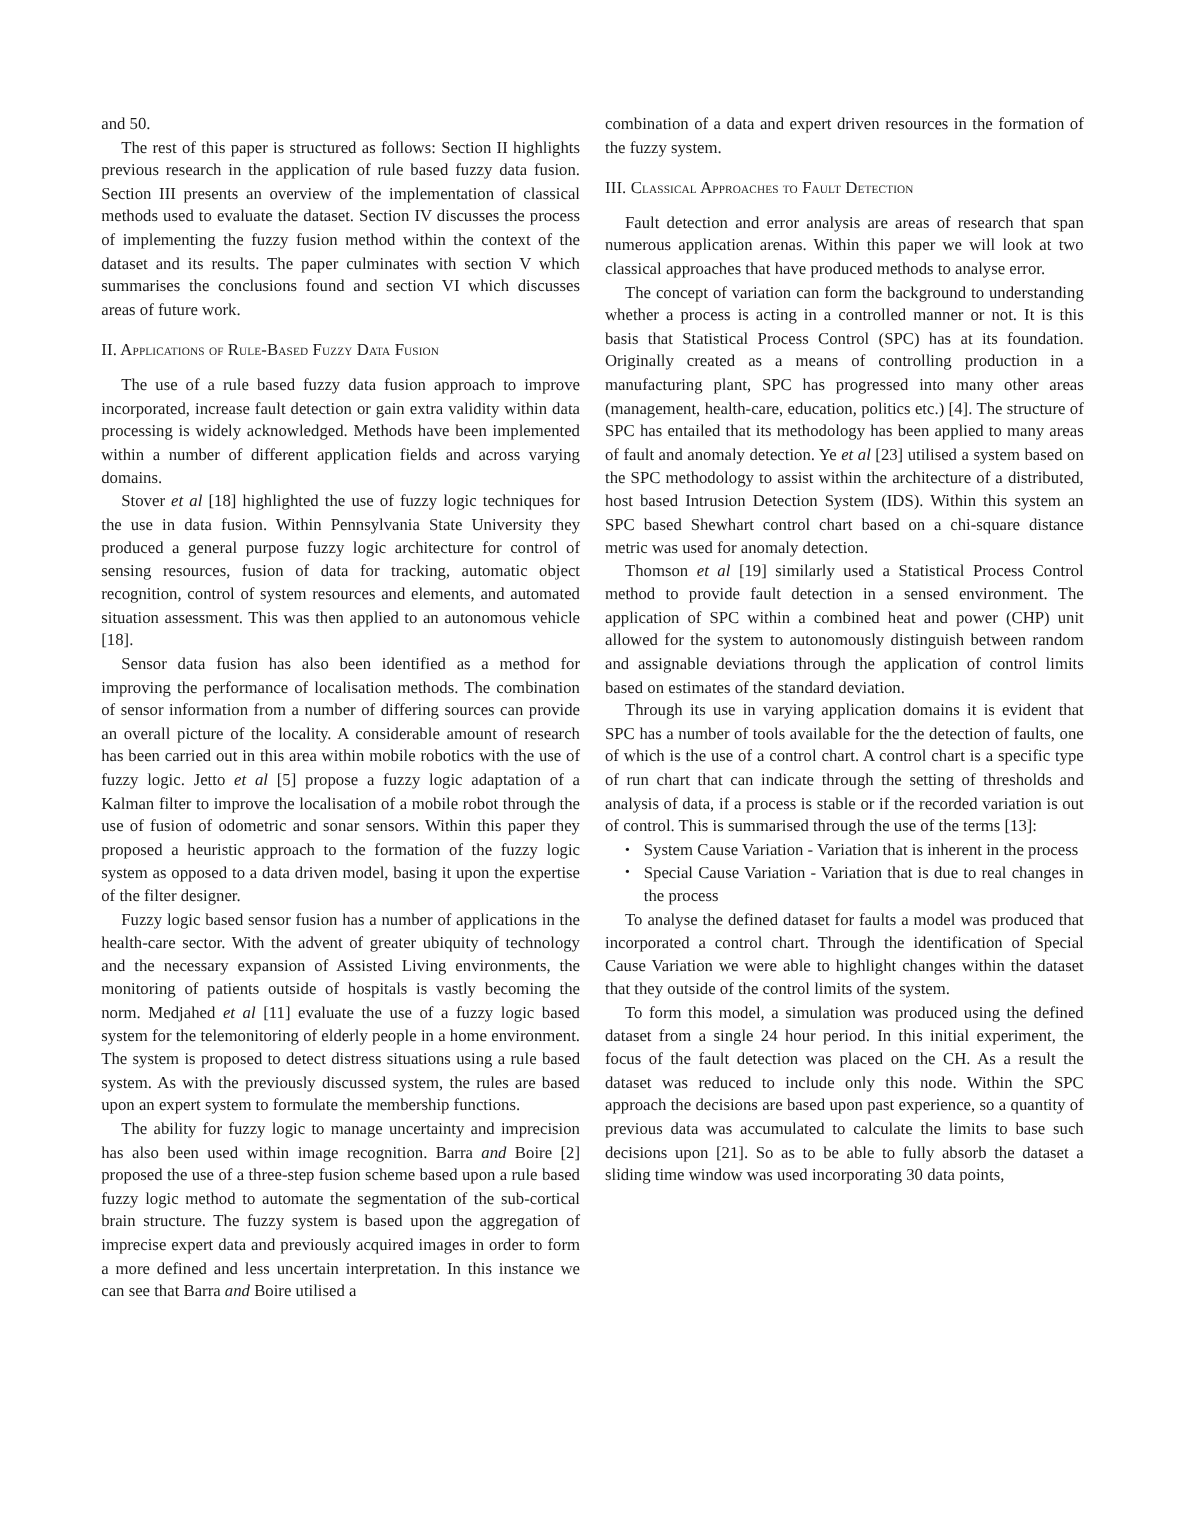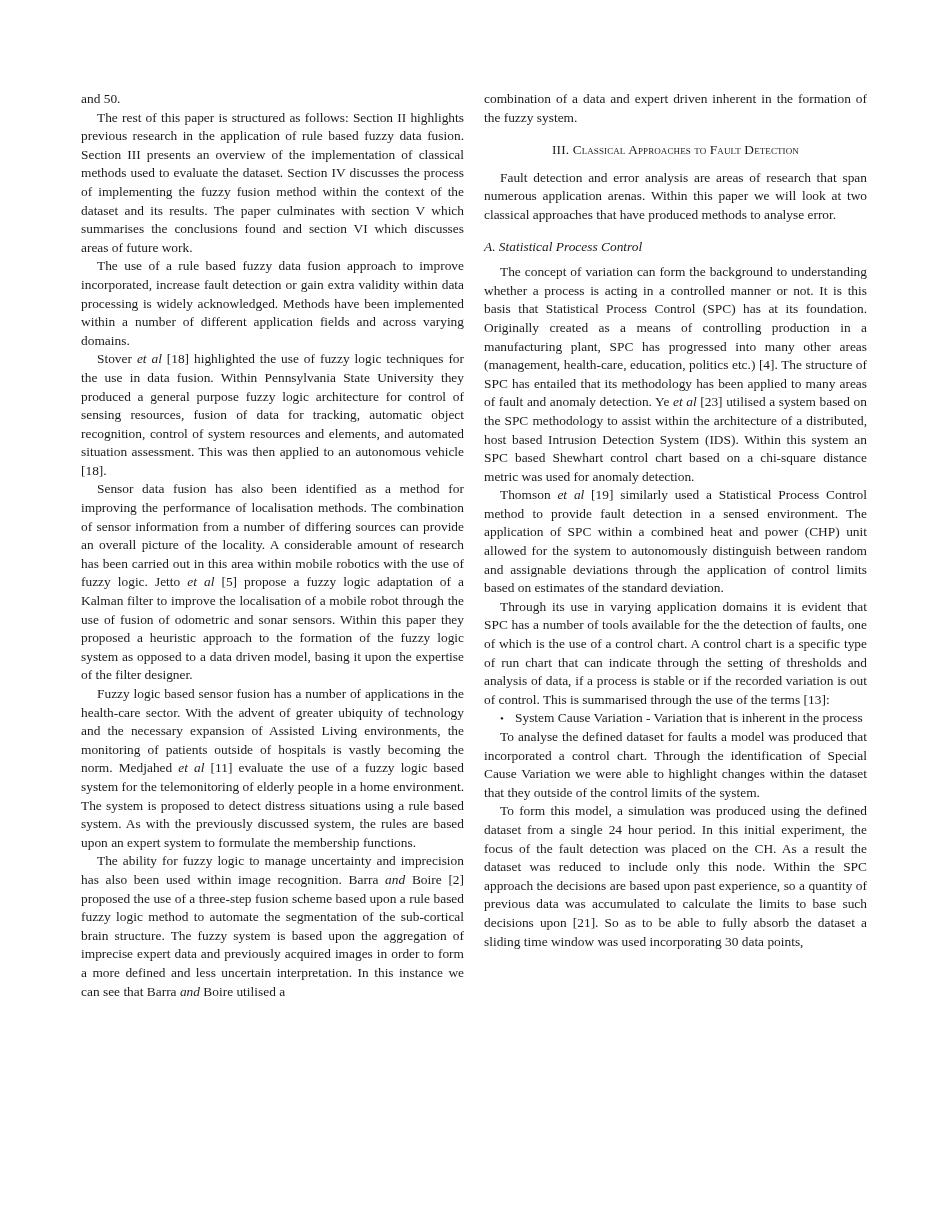--- a/index.html
+++ b/index.html
@@ -10,58 +10,59 @@
   }
   .col {
     position: absolute; top: 90px; width: 383px;
     font-size: 13.4px; line-height: 18.6px;
   }
   .col.left { left: 81px; }
   .col.right { left: 484px; }
   p { margin: 0; text-align: justify; hyphens: auto; }
   p.indent { text-indent: 16px; }
   .sec-head {
-    text-align: center; font-size: 13.4px; margin: 14px 0 9px 0;
+    font-size: 13.4px; margin: 14px 0 9px 0;
     font-variant: small-caps; letter-spacing: 0.1px; white-space: nowrap;
   }
   .sub-head { font-style: italic; margin: 13px 0 7px 0; }
   i { }
   ul { margin: 0; padding: 0 0 0 31px; list-style: none; }
   ul li { position: relative; text-align: justify; }
   ul li::before {
     content: "\2022"; position: absolute; left: -15px; top: 0; font-size: 11px;
   }
 </style>
 </head>
 <body>
 
 <div class="col left">
   <p>and 50.</p>
   <p class="indent">The rest of this paper is structured as follows: Section II highlights previous research in the application of rule based fuzzy data fusion. Section III presents an overview of the implementation of classical methods used to evaluate the dataset. Section IV discusses the process of implementing the fuzzy fusion method within the context of the dataset and its results. The paper culminates with section V which summarises the conclusions found and section VI which discusses areas of future work.</p>
 
+  <div class="sec-head">II. Applications of Rule-Based Fuzzy Data Fusion</div>
 
   <p class="indent">The use of a rule based fuzzy data fusion approach to improve incorporated, increase fault detection or gain extra validity within data processing is widely acknowledged. Methods have been implemented within a number of different application fields and across varying domains.</p>
   <p class="indent"><span>Stover </span><i>et al</i><span> [18] highlighted the use of fuzzy logic techniques for the use in data fusion. Within Pennsylvania State University they produced a general purpose fuzzy logic architecture for control of sensing resources, fusion of data for tracking, automatic object recognition, control of system resources and elements, and automated situation assessment. This was then applied to an autonomous vehicle [18].</span></p>
   <p class="indent"><span>Sensor data fusion has also been identified as a method for improving the performance of localisation methods. The combination of sensor information from a number of differing sources can provide an overall picture of the locality. A considerable amount of research has been carried out in this area within mobile robotics with the use of fuzzy logic. Jetto </span><i>et al</i><span> [5] propose a fuzzy logic adaptation of a Kalman filter to improve the localisation of a mobile robot through the use of fusion of odometric and sonar sensors. Within this paper they proposed a heuristic approach to the formation of the fuzzy logic system as opposed to a data driven model, basing it upon the expertise of the filter designer.</span></p>
   <p class="indent"><span>Fuzzy logic based sensor fusion has a number of applications in the health-care sector. With the advent of greater ubiquity of technology and the necessary expansion of Assisted Living environments, the monitoring of patients outside of hospitals is vastly becoming the norm. Medjahed </span><i>et al</i><span> [11] evaluate the use of a fuzzy logic based system for the telemonitoring of elderly people in a home environment. The system is proposed to detect distress situations using a rule based system. As with the previously discussed system, the rules are based upon an expert system to formulate the membership functions.</span></p>
   <p class="indent"><span>The ability for fuzzy logic to manage uncertainty and imprecision has also been used within image recognition. Barra </span><i>and</i><span> Boire [2] proposed the use of a three-step fusion scheme based upon a rule based fuzzy logic method to automate the segmentation of the sub-cortical brain structure. The fuzzy system is based upon the aggregation of imprecise expert data and previously acquired images in order to form a more defined and less uncertain interpretation. In this instance we can see that Barra </span><i>and</i><span> Boire utilised a</span></p>
 </div>
 
 <div class="col right">
-  <p>combination of a data and expert driven inherent in the formation of the fuzzy system.</p>
+  <p>combination of a data and expert driven resources in the formation of the fuzzy system.</p>
 
   <div class="sec-head">III. Classical Approaches to Fault Detection</div>
 
   <p class="indent">Fault detection and error analysis are areas of research that span numerous application arenas. Within this paper we will look at two classical approaches that have produced methods to analyse error.</p>
 
-  <div class="sub-head">A. Statistical Process Control</div>
 
   <p class="indent"><span>The concept of variation can form the background to understanding whether a process is acting in a controlled manner or not. It is this basis that Statistical Process Control (SPC) has at its foundation. Originally created as a means of controlling production in a manufacturing plant, SPC has progressed into many other areas (management, health-care, education, politics etc.) [4]. The structure of SPC has entailed that its methodology has been applied to many areas of fault and anomaly detection. Ye </span><i>et al</i><span> [23] utilised a system based on the SPC methodology to assist within the architecture of a distributed, host based Intrusion Detection System (IDS). Within this system an SPC based Shewhart control chart based on a chi-square distance metric was used for anomaly detection.</span></p>
   <p class="indent"><span>Thomson </span><i>et al</i><span> [19] similarly used a Statistical Process Control method to provide fault detection in a sensed environment. The application of SPC within a combined heat and power (CHP) unit allowed for the system to autonomously distinguish between random and assignable deviations through the application of control limits based on estimates of the standard deviation.</span></p>
   <p class="indent">Through its use in varying application domains it is evident that SPC has a number of tools available for the the detection of faults, one of which is the use of a control chart. A control chart is a specific type of run chart that can indicate through the setting of thresholds and analysis of data, if a process is stable or if the recorded variation is out of control. This is summarised through the use of the terms [13]:</p>
 
   <ul>
     <li>System Cause Variation - Variation that is inherent in the process</li>
+    <li>Special Cause Variation - Variation that is due to real changes in the process</li>
   </ul>
 
   <p class="indent">To analyse the defined dataset for faults a model was produced that incorporated a control chart. Through the identification of Special Cause Variation we were able to highlight changes within the dataset that they outside of the control limits of the system.</p>
   <p class="indent">To form this model, a simulation was produced using the defined dataset from a single 24 hour period. In this initial experiment, the focus of the fault detection was placed on the CH. As a result the dataset was reduced to include only this node. Within the SPC approach the decisions are based upon past experience, so a quantity of previous data was accumulated to calculate the limits to base such decisions upon [21]. So as to be able to fully absorb the dataset a sliding time window was used incorporating 30 data points,</p>
 </div>
 
 </body></html>

